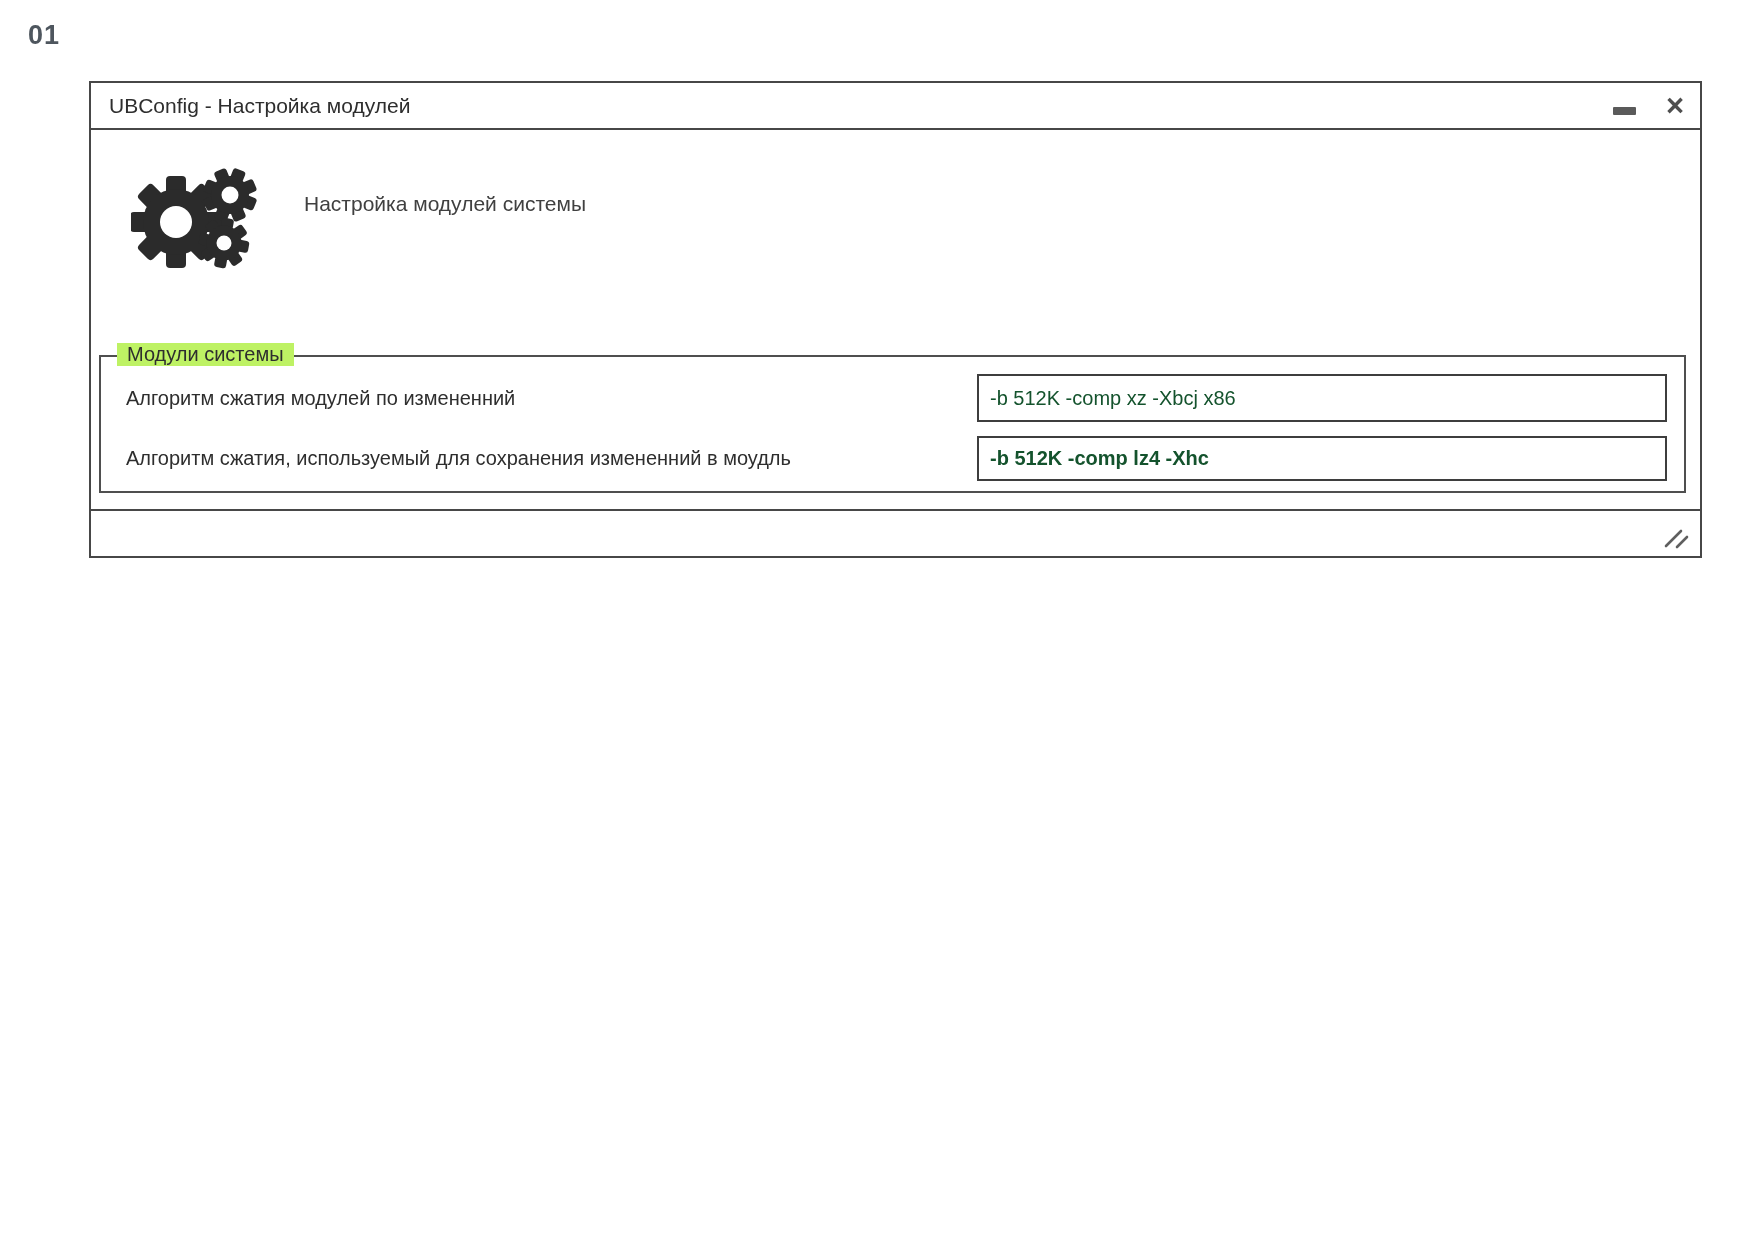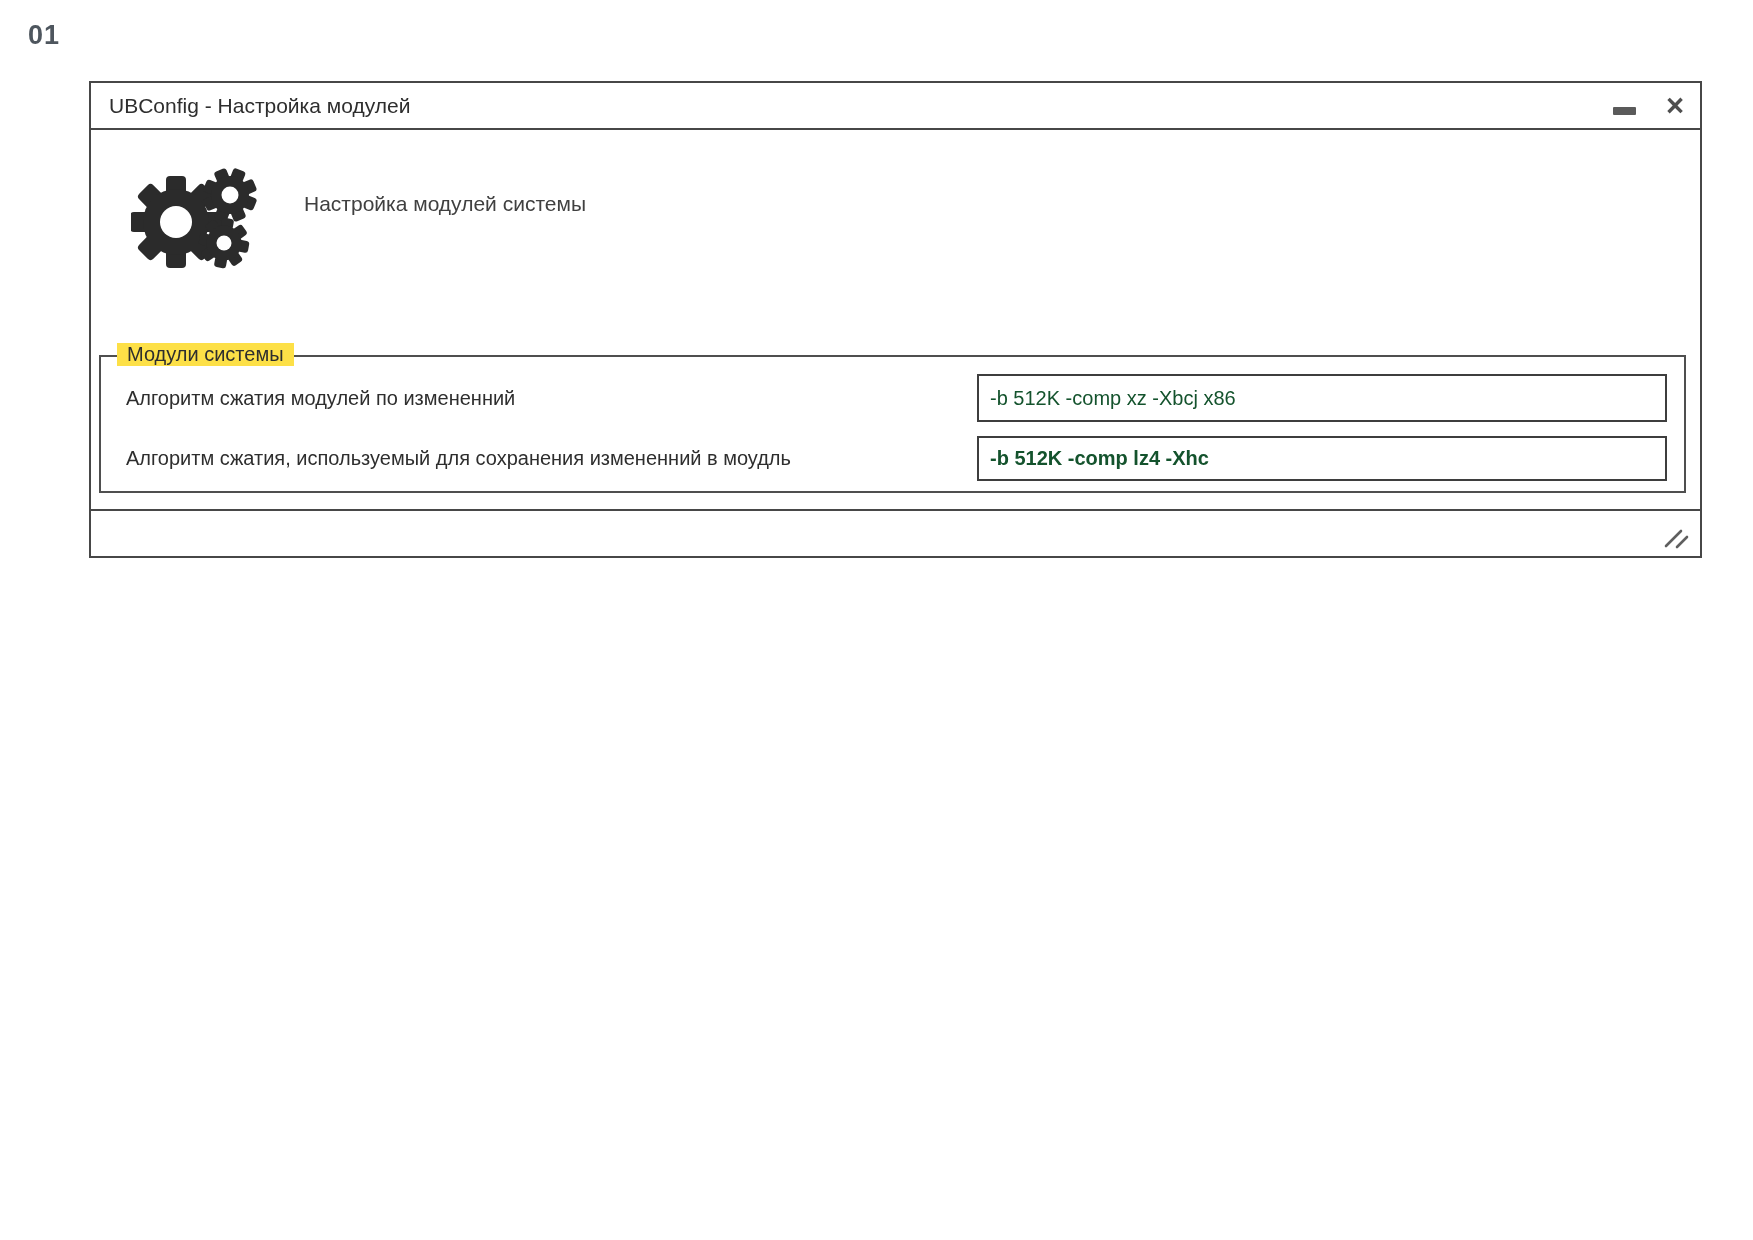--- a/index.html
+++ b/index.html
@@ -34,21 +34,21 @@
 
   .gears-svg { position:absolute; left:40px; top:69px; }
 
   .heading { position:absolute; left:213px; top:109px; font-size:21px; color:#404040; }
 
   .groupbox {
     position:absolute; left:8px; top:272px; width:1587px; height:138px;
     border:2px solid #4f4f4f; box-sizing:border-box;
   }
   .legend {
-    position:absolute; left:16px; top:-14px; background:#fde047;
+    position:absolute; left:16px; top:-14px; background:#bef264;
     padding:0 10px; font-size:20px; color:#2e2e2e; white-space:nowrap;
   }
   .field-label {
     position:absolute; left:25px; font-size:20px; color:#2e2e2e;
     display:flex; align-items:center; white-space:nowrap;
   }
   .label-1 { top:17px; height:48px; }
   .label-2 { top:79px; height:45px; }
   .field-input {
     position:absolute; left:876px; width:690px; box-sizing:border-box;

